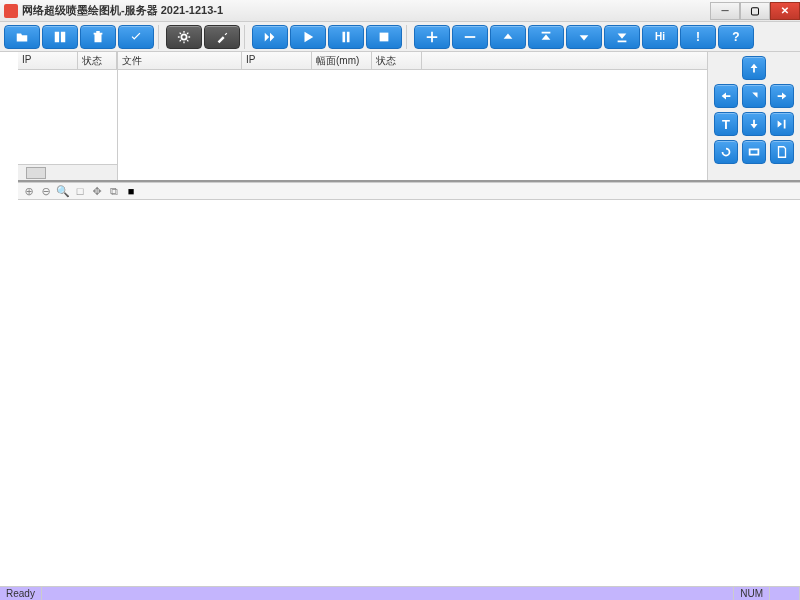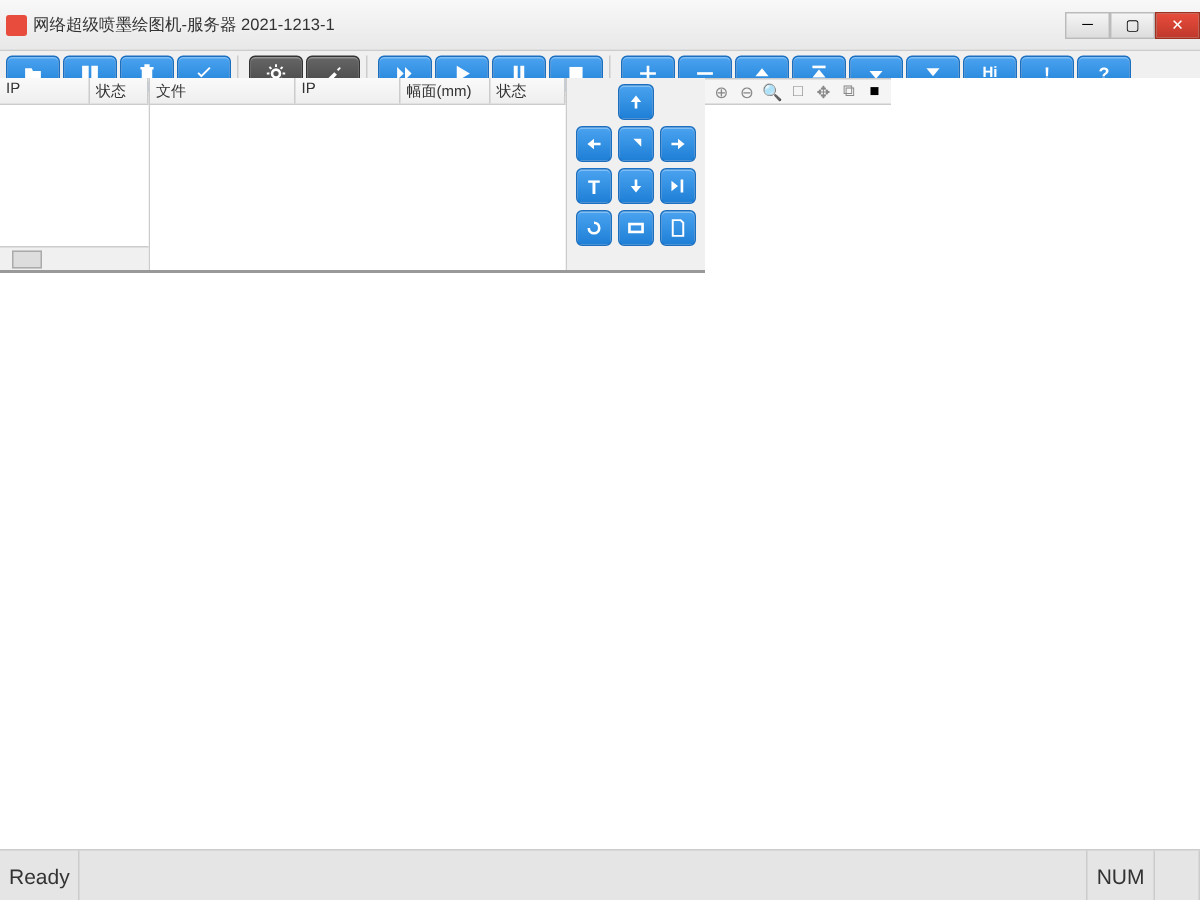--- a/index.html
+++ b/index.html
@@ -1,34 +1,34 @@
 <!DOCTYPE html>
 <html><head>
 <meta charset="utf-8">
 <style>
 * { box-sizing: border-box; margin: 0; padding: 0; }
 body { font-family: "Microsoft YaHei", Arial, sans-serif; font-size: 11px; background: #fff; overflow: hidden; width: 800px; height: 600px; position: relative; }
 
 
-.titlebar { height: 34px; background: linear-gradient(#f8f8f8,#e8e8e8); border-bottom: 1px solid #ccc; display: flex; align-items: center; padding-left: 4px; }
+.titlebar { height: 22px; background: linear-gradient(#f8f8f8,#e8e8e8); border-bottom: 1px solid #ccc; display: flex; align-items: center; padding-left: 4px; font-weight: bold; }
 .titlebar .icon { width: 14px; height: 14px; background: #e74c3c; border-radius: 2px; margin-right: 4px; }
 .titlebar .title { flex: 1; font-size: 11px; color: #333; }
 .winbtns { display: flex; }
 .winbtn { width: 30px; height: 18px; border: 1px solid #bbb; background: linear-gradient(#f5f5f5,#ddd); display: flex; align-items: center; justify-content: center; font-size: 10px; cursor: pointer; }
 .winbtn.close { background: linear-gradient(#e74c3c,#c0392b); color: #fff; border-color: #a03020; }
 
 
 .toolbar { height: 30px; background: #f0f0f0; border-bottom: 1px solid #ccc; display: flex; align-items: center; padding: 2px 4px; gap: 2px; }
 .tbtn { width: 36px; height: 24px; background: linear-gradient(#4aa3f0,#1e7fd6); border: 1px solid #1a6fc0; border-radius: 4px; display: flex; align-items: center; justify-content: center; color: #fff; font-weight: bold; font-size: 12px; cursor: pointer; box-shadow: inset 0 1px 0 rgba(255,255,255,0.3); }
 .tbtn.dark { background: linear-gradient(#666,#444); border-color: #333; }
 .tsep { width: 4px; height: 24px; border-left: 1px solid #ccc; margin: 0 2px; }
 .tbtn svg { width: 14px; height: 14px; fill: #fff; }
 
 
-.content { position: absolute; top: 52px; bottom: 18px; left: 0; right: 0; display: flex; flex-direction: row; }
+.content { position: absolute; top: 52px; bottom: 18px; left: 0; right: 0; display: flex; flex-direction: column; padding-left: 18px; }
 .upper { height: 130px; display: flex; border-bottom: 2px solid #999; }
 .leftpane { width: 100px; border-right: 1px solid #ccc; display: flex; flex-direction: column; }
 .midpane { flex: 1; display: flex; flex-direction: column; border-right: 1px solid #ccc; }
 .rightpane { width: 92px; background: #f0f0f0; padding: 4px; }
 
 .colheader { height: 18px; background: linear-gradient(#fafafa,#eee); border-bottom: 1px solid #ccc; display: flex; }
 .colheader .col { border-right: 1px solid #ccc; padding: 2px 4px; font-size: 10px; color: #333; }
 .listbody { flex: 1; background: #fff; overflow: auto; }
 .hscroll { height: 16px; background: #f0f0f0; border-top: 1px solid #ccc; display:flex; align-items:center; }
 .hscroll .thumb { width: 20px; height: 12px; background: #ddd; border: 1px solid #aaa; margin-left: 8px; }
@@ -38,21 +38,21 @@
 .rightgrid .spacer { width:24px; height:24px; }
 
 
 .toolbar2 { height: 18px; background: #f5f5f5; border-top: 1px solid #ccc; border-bottom: 1px solid #ccc; display: flex; align-items: center; padding: 0 4px; gap: 3px; }
 .tb2 { width: 14px; height: 14px; display:flex; align-items:center; justify-content:center; color:#888; font-size:11px; cursor:pointer; }
 .tb2.black { color:#000; }
 
 .canvas { flex: 1; background: #fff; }
 
 
-.statusbar { position: absolute; bottom: 0; left: 0; right: 0; height: 34px; background: #e5e5e5; border-top: 1px solid #ccc; display: flex; align-items: center; font-size: 14px; color: #333; }
+.statusbar { position: absolute; bottom: 0; left: 0; right: 0; height: 14px; background: #c4b5fd; border-top: 1px solid #ccc; display: flex; align-items: center; font-size: 10px; color: #333; }
 .statusbar .cell { padding: 0 6px; border-right: 1px solid #ccc; height: 100%; display:flex; align-items:center; }
 .statusbar .spacer { flex: 1; }
 </style>
 </head>
 <body>
 
 <div class="titlebar">
   <div class="icon"></div>
   <div class="title">网络超级喷墨绘图机-服务器 2021-1213-1</div>
   <div class="winbtns">
@@ -161,21 +161,21 @@
         <div class="col" style="width:60px">IP</div>
         <div class="col" style="flex:1">状态</div>
       </div>
       <div class="listbody"></div>
       <div class="hscroll">
           <div class="thumb"></div>
         </div>
     </div>
     <div class="midpane">
       <div class="colheader">
-        <div class="col" style="width:97px">文件</div>
+        <div class="col" style="width:124px">文件</div>
         <div class="col" style="width:70px">IP</div>
         <div class="col" style="width:60px">幅面(mm)</div>
         <div class="col" style="width:50px">状态</div>
       </div>
       <div class="listbody"></div>
     </div>
     <div class="rightpane">
       <div class="rightgrid">
         <div class="spacer"></div>
         <div class="tbtn">

